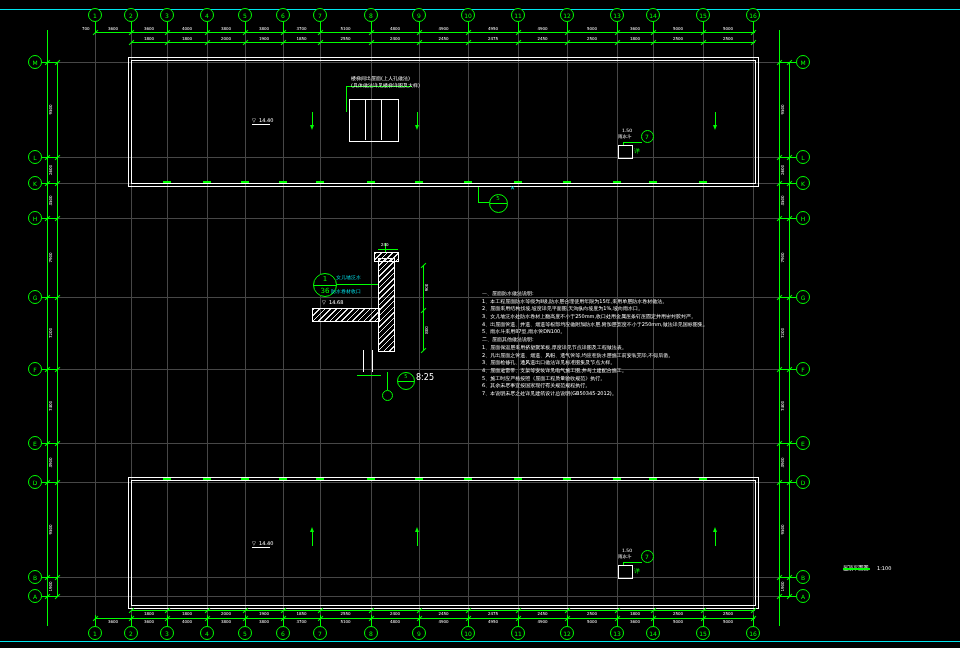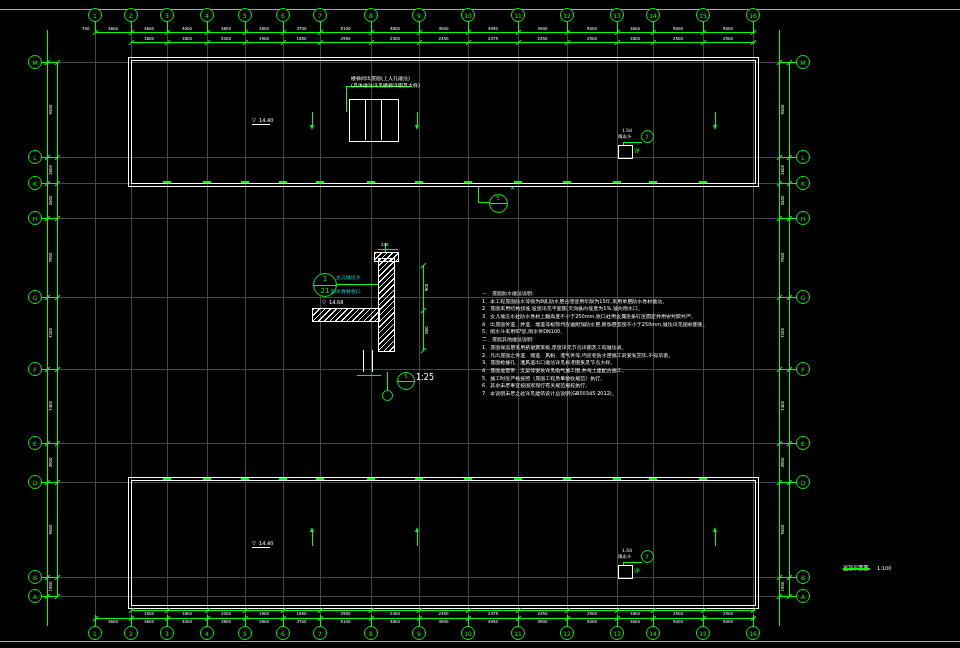--- a/index.html
+++ b/index.html
@@ -427,33 +427,33 @@
       <div class="abs" style="left: 357px; top: 375px; width: 24px; height: 1px; background: rgb(0, 255, 0);"></div>
       <div class="abs" style="left: 423px; top: 265px; width: 1px; height: 85px; background: rgb(0, 255, 0);"></div>
       <div class="abs" style="left: 420px; top: 265px; width: 7px; height: 1px; background: rgb(0, 255, 0); transform: rotate(-45deg); z-index: 5;"></div>
       <div class="abs" style="left: 420px; top: 310px; width: 7px; height: 1px; background: rgb(0, 255, 0); transform: rotate(-45deg); z-index: 5;"></div>
       <div class="abs" style="left: 420px; top: 350px; width: 7px; height: 1px; background: rgb(0, 255, 0); transform: rotate(-45deg); z-index: 5;"></div>
       <div class="abs" style="left: 425px; top: 310px; width: 45px; text-align: center; font-size: 4px; color: rgb(255, 255, 255); z-index: 7; transform: rotate(-90deg); transform-origin: 0px 0px;">900</div>
       <div class="abs" style="left: 425px; top: 350px; width: 40px; text-align: center; font-size: 4px; color: rgb(255, 255, 255); z-index: 7; transform: rotate(-90deg); transform-origin: 0px 0px;">800</div>
       <div class="abs" style="left: 313px; top: 273px; width: 22px; height: 22px; border: 1px solid rgb(0, 255, 0); border-radius: 50%; background: rgb(0, 0, 0); z-index: 6;">
         <div style="position: absolute; left: 0px; right: 0px; top: 50%; height: 1px; background: rgb(0, 255, 0);"></div>
         <div style="position: absolute; left: 0px; right: 0px; text-align: center; top: 0px; font-size: 7.04px; color: rgb(0, 255, 0); line-height: 10px;">1</div>
-        <div style="position: absolute; left: 0px; right: 0px; text-align: center; bottom: 0px; font-size: 7.04px; color: rgb(0, 255, 0); line-height: 10px;">21</div>
+        <div style="position: absolute; left: 0px; right: 0px; text-align: center; bottom: 0px; font-size: 7.04px; color: rgb(0, 255, 0); line-height: 10px;">36</div>
       </div>
       <div class="abs" style="left: 335px; top: 284px; width: 43px; height: 1px; background: rgb(0, 255, 0);"></div>
       <div class="abs" style="left: 336px; top: 275px; font-size: 5px; color: rgb(0, 229, 238); z-index: 7;">女儿墙泛水</div>
       <div class="abs" style="left: 331px; top: 289px; font-size: 5px; color: rgb(0, 229, 238); z-index: 7;">防水卷材收口</div>
       <div class="abs" style="left: 322px; top: 300px; font-size: 5px; color: rgb(255, 255, 255); z-index: 7;">▽</div>
       <div class="abs" style="left: 329px; top: 300px; font-size: 5px; color: rgb(255, 255, 255); z-index: 7;">14.68</div>
       <div class="abs" style="left: 387px; top: 372px; width: 1px; height: 18px; background: rgb(0, 255, 0);"></div>
       <div class="abs" style="left: 397px; top: 372px; width: 16px; height: 16px; border: 1px solid rgb(0, 255, 0); border-radius: 50%; background: rgb(0, 0, 0); z-index: 6;">
         <div style="position: absolute; left: 0px; right: 0px; top: 50%; height: 1px; background: rgb(0, 255, 0);"></div>
         <div style="position: absolute; left: 0px; right: 0px; text-align: center; top: 0px; font-size: 5.12px; color: rgb(0, 255, 0); line-height: 7px;">5</div>
       </div>
-      <div class="abs" style="left: 416px; top: 374px; font-size: 8px; color: rgb(255, 255, 255); z-index: 7;">1:25</div>
+      <div class="abs" style="left: 416px; top: 374px; font-size: 8px; color: rgb(255, 255, 255); z-index: 7;">8:25</div>
       <div class="abs" style="left: 382px; top: 390px; width: 9px; height: 9px; border: 1px solid rgb(0, 255, 0); border-radius: 50%; background: rgb(0, 0, 0); z-index: 6;"></div>
     </div>
 
   <div id="stairnote">
     <div>楼梯间出屋面(上人孔做法)</div>
     <div>(具体做法详见楼梯详图及大样)</div>
   </div>
 
   <div id="notes">
       <div>一、屋面防水做法说明:</div>

